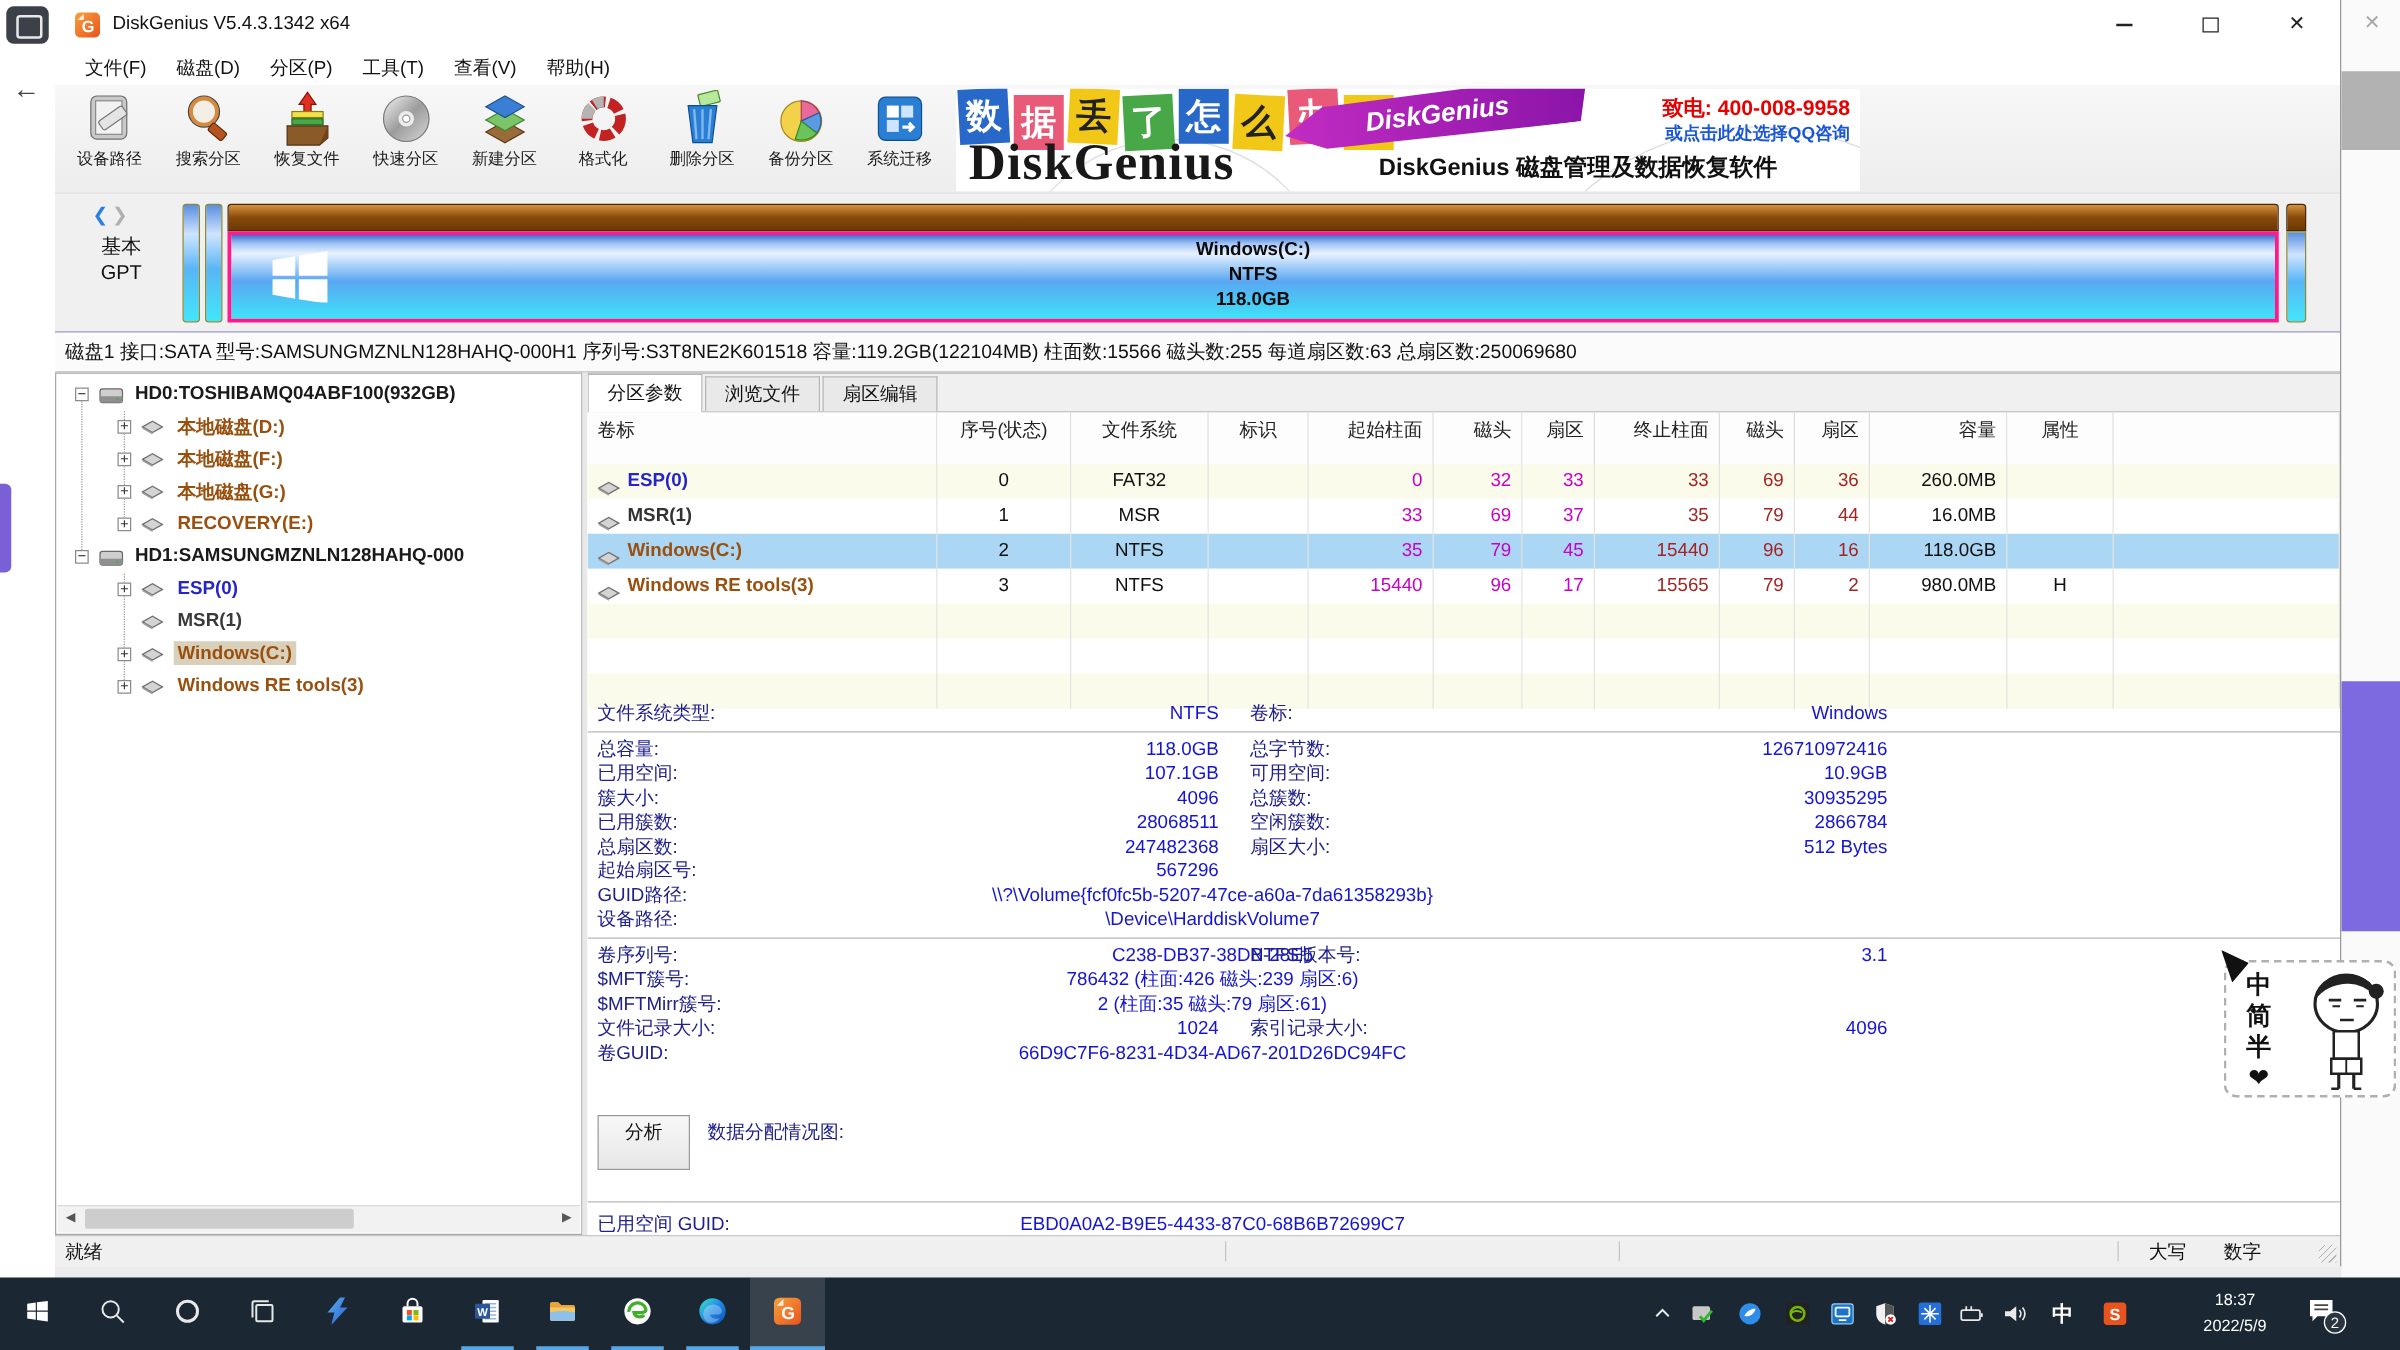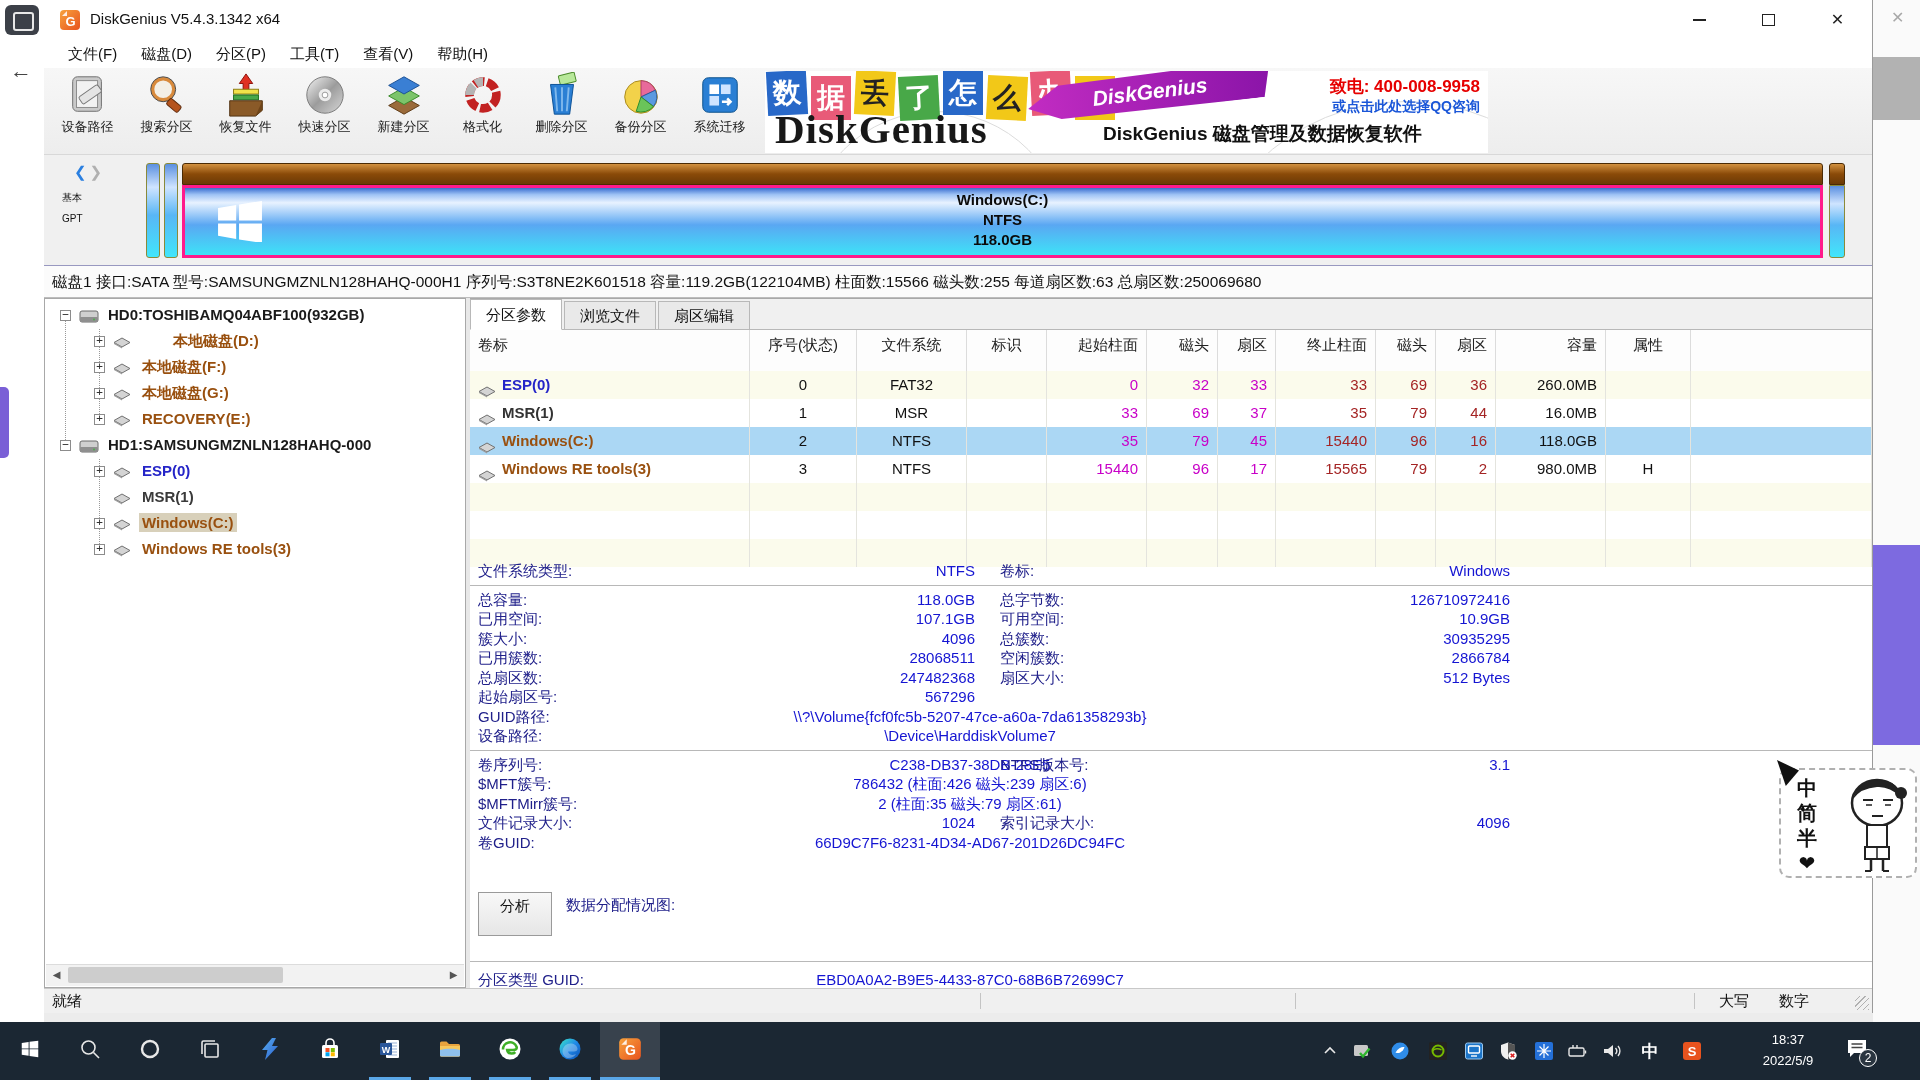--- a/index.html
+++ b/index.html
@@ -47,21 +47,21 @@
      font-size:21px;text-align:center;line-height:38px;z-index:3}
   #banner-phone{position:absolute;right:8px;top:4px;font-size:17px;font-weight:bold;color:#e60000;z-index:2}
   #banner-qq{position:absolute;right:8px;top:27px;font-size:14px;font-weight:bold;color:#1a56d8;z-index:2}
   #banner-tagline{position:absolute;left:338px;top:50px;font-size:19px;font-weight:bold;color:#111;z-index:2}
   .banner-arc{position:absolute;border:1px solid #dcdcdc;border-radius:50%;z-index:0}
 
   
   #disk-panel{position:absolute;left:0;top:155px;right:0;height:110px;background:#f0f0f0}
   #nav-arrows{position:absolute;left:30px;top:8px;font-size:15px;letter-spacing:3px}
   #nav-left{color:#2a7fe0;font-weight:bold}#nav-right{color:#b0b0b0;font-weight:bold}
-  #disk-type{position:absolute;left:18px;top:32px;width:70px;font-size:10px;color:#111;line-height:21px}
+  #disk-type{position:absolute;left:18px;top:32px;width:70px;text-align:center;font-size:16px;color:#111;line-height:21px}
   #bar-area{position:absolute;left:102px;top:8px;right:27px;height:95px}
   .mini-part{position:absolute;top:0;width:14px;height:95px;border:1px solid #8a8a3a;border-radius:3px;box-sizing:border-box;
      background:linear-gradient(180deg,#5a8fe0,#cfe4ff 25%,#58b6f5 55%,#41e6fb)}
   #mini-esp{left:0}#mini-msr{left:18px}
   #main-part-group{position:absolute;left:36px;right:22px;top:0;height:95px}
   .brown-band{position:absolute;left:0;right:0;top:0;height:22px;border:1px solid #4a2a04;border-radius:3px 3px 0 0;box-sizing:border-box;
      background:linear-gradient(180deg,#d2913f,#8a4a08 50%,#6b3a06)}
   #main-part{position:absolute;left:0;right:0;top:22px;bottom:0;border:3px solid #ff1a8c;box-sizing:border-box;
      background:linear-gradient(180deg,#3a6ed0,#9fc3f5 10%,#e8f2ff 22%,#5aa7f2 55%,#3ee2f8)}
   #part-caption{position:absolute;left:0;right:0;top:2px;text-align:center;font-size:15px;font-weight:bold;color:#0a0a0a;line-height:20px}
@@ -352,21 +352,21 @@
                   <circle cx="15" cy="10.5" r="1" fill="#4cae4c"></circle>
                 </svg></span>
               <span class="tw-label" style="left: 60px; color: rgb(26, 26, 26);">HD0:TOSHIBAMQ04ABF100(932GB)</span>
             </div>
             <div class="tree-item" style="top: 30px;">
               <div class="tw-exp" style="left: 49px;">+</div>
               <span class="tw-ico" style="left: 68px;"><svg width="18" height="13" viewBox="0 0 18 13">
                   <path d="M1 6.5 9 2l8 4.5L9 11z" fill="#d4d4d4" stroke="#707070"></path>
                   <path d="M1 6.5 9 11v1.5L1 8z" fill="#9a9a9a"></path>
                 </svg></span>
-              <span class="tw-label" style="left: 94px; color: rgb(153, 80, 15); margin-left: 31px;">本地磁盘(D:)</span>
+              <span class="tw-label" style="left: 94px; color: rgb(153, 80, 15);">本地磁盘(D:)</span>
             </div>
             <div class="tree-item" style="top: 56px;">
               <div class="tw-exp" style="left: 49px;">+</div>
               <span class="tw-ico" style="left: 68px;"><svg width="18" height="13" viewBox="0 0 18 13">
                   <path d="M1 6.5 9 2l8 4.5L9 11z" fill="#d4d4d4" stroke="#707070"></path>
                   <path d="M1 6.5 9 11v1.5L1 8z" fill="#9a9a9a"></path>
                 </svg></span>
               <span class="tw-label" style="left: 94px; color: rgb(153, 80, 15);">本地磁盘(F:)</span>
             </div>
             <div class="tree-item" style="top: 82px;">
@@ -535,21 +535,21 @@
             </div>
             <div class="drow">
               <span class="dl1">卷GUID:</span>
               <span class="dvc">66D9C7F6-8231-4D34-AD67-201D26DC94FC</span>
             </div>
           </div>
         <div id="analyze-btn">分析</div>
         <div id="alloc-label">数据分配情况图:</div>
         <div id="ptype-div"></div>
         <div id="ptype-row">
-          <span class="dl1">分区类型 GUID:</span>
+          <span class="dl1">已用空间 GUID:</span>
           <span class="dvc">EBD0A0A2-B9E5-4433-87C0-68B6B72699C7</span>
         </div>
       </div>
     </div>
 
     <div id="status-bar">
       <div id="sb-ready">就绪</div>
       <div class="sb-sep" style="left:936px"></div>
       <div class="sb-sep" style="left:1251px"></div>
       <div class="sb-sep" style="left:1650px"></div>

